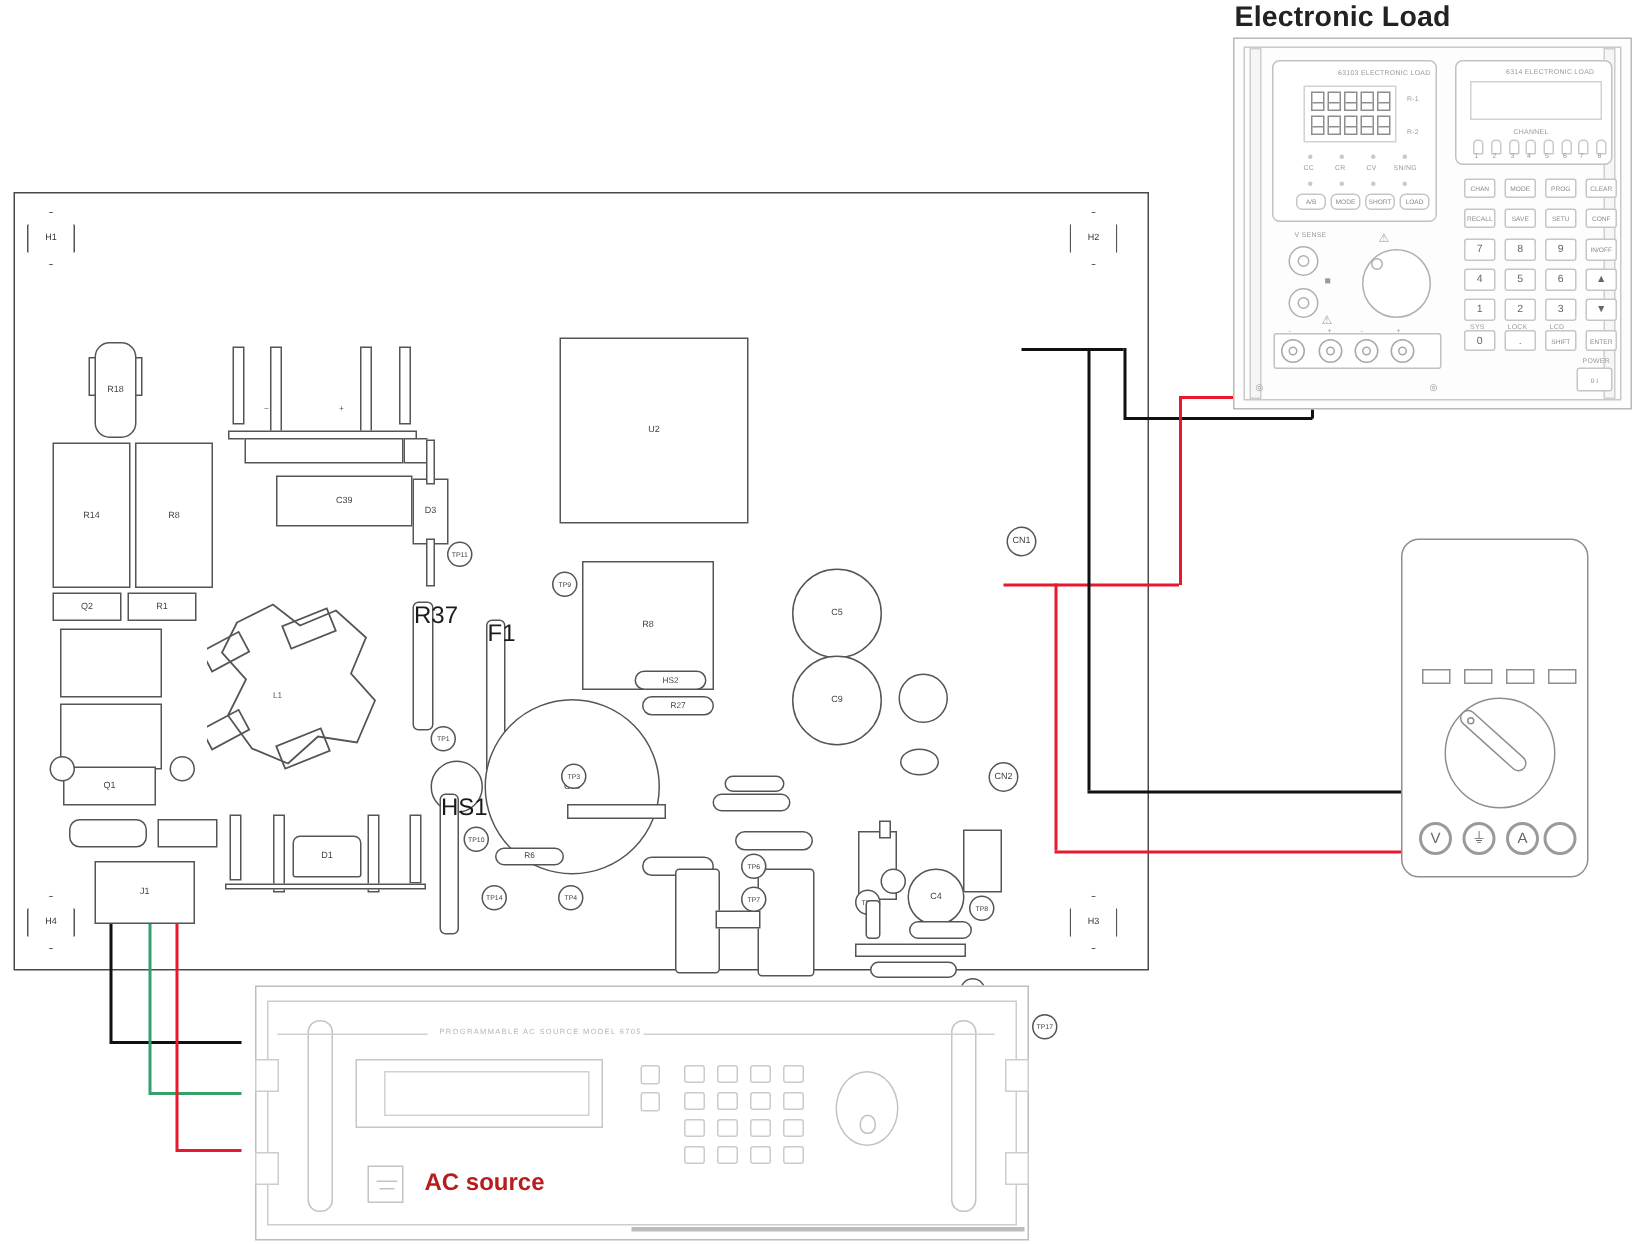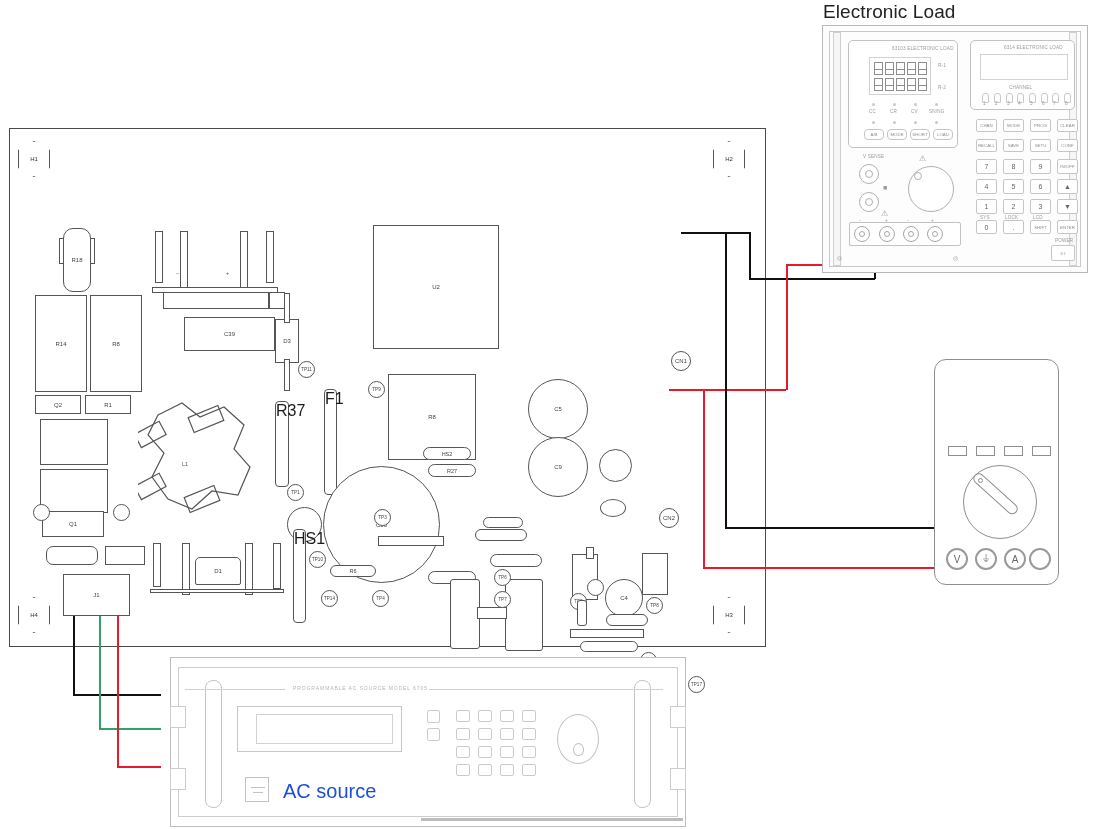--- a/index.html
+++ b/index.html
@@ -3,31 +3,31 @@
 <meta charset="utf-8">
 <title>Test Setup Diagram</title>
 <style>
   html,body{margin:0;padding:0;background:#ffffff;}
   body{
     width:1100px;height:829px;position:relative;overflow:hidden;
     font-family:"Liberation Sans",sans-serif;
     color:#1a1a1a;
   }
   .stage{position:absolute;left:0;top:0;width:1100px;height:829px;}
-  .lbl{position:absolute;white-space:nowrap;}
+  .lbl{position:absolute;white-space:nowrap;font-weight:bold;}
 
   
   #title-electronic-load{
     left:823px;top:1px;font-size:19px;color:#222;letter-spacing:.1px;
   }
   #title-voltage-meter{
     left:946px;top:366px;font-size:17px;color:#222;
   }
   #title-ac-source{
-    left:283px;top:780px;font-size:20px;color:#1d4ed8;text-align:right;
+    left:283px;top:780px;font-size:16px;color:#b91c1c;text-align:right;
   }
 
   
   #pcb{
     position:absolute;left:9px;top:128px;width:757px;height:519px;
     border:1.6px solid #4a4a4a;background:#fff;box-sizing:border-box;
   }
   .hex{
     position:absolute;width:30px;height:34px;
     background:#fff;border:1.3px solid #555;
@@ -178,21 +178,21 @@
     <svg style="position:absolute;left:128px;top:268px;width:130px;height:128px">
       <path d="M20 18 L44 6 L62 20 L86 10 L106 28 L96 52 L112 70 L100 98 L74 94 L54 112 L30 102 L14 80 L26 56 L10 38 Z" fill="none" stroke="#555" stroke-width="1.2"></path>
       <rect x="52" y="14" width="32" height="16" fill="none" stroke="#555" stroke-width="1.2" transform="rotate(-22 68 22)"></rect>
       <rect x="48" y="94" width="32" height="16" fill="none" stroke="#555" stroke-width="1.2" transform="rotate(-22 64 102)"></rect>
       <rect x="-2" y="30" width="28" height="15" fill="none" stroke="#555" stroke-width="1.2" transform="rotate(-28 12 37)"></rect>
       <rect x="-2" y="82" width="28" height="15" fill="none" stroke="#555" stroke-width="1.2" transform="rotate(-28 12 89)"></rect>
     </svg>
     <div class="silk" style="left:172px;top:332px">L1</div>
 
     <div class="vbar" style="left:265px;top:272px;width:14px;height:86px;border-radius:4px">R37</div>
-    <div class="vbar" style="left:314px;top:260px;width:13px;height:106px;border-radius:4px">F1</div>
+    <div class="vbar" style="left:314px;top:284px;width:13px;height:106px;border-radius:4px">F1</div>
     <div class="tp" style="left:277px;top:355px">TP1</div>
     <div class="pround" style="left:277px;top:378px;width:35px;height:35px"></div>
 
     <div class="pround" style="left:313px;top:337px;width:117px;height:117px">C10</div>
 
     <div class="vbar" style="left:143px;top:414px;width:8px;height:44px"></div>
     <div class="vbar" style="left:172px;top:414px;width:8px;height:52px"></div>
     <div class="vbar" style="left:235px;top:414px;width:8px;height:52px"></div>
     <div class="vbar" style="left:263px;top:414px;width:8px;height:46px"></div>
     <div class="pbox" style="left:140px;top:460px;width:134px;height:4px"></div>

